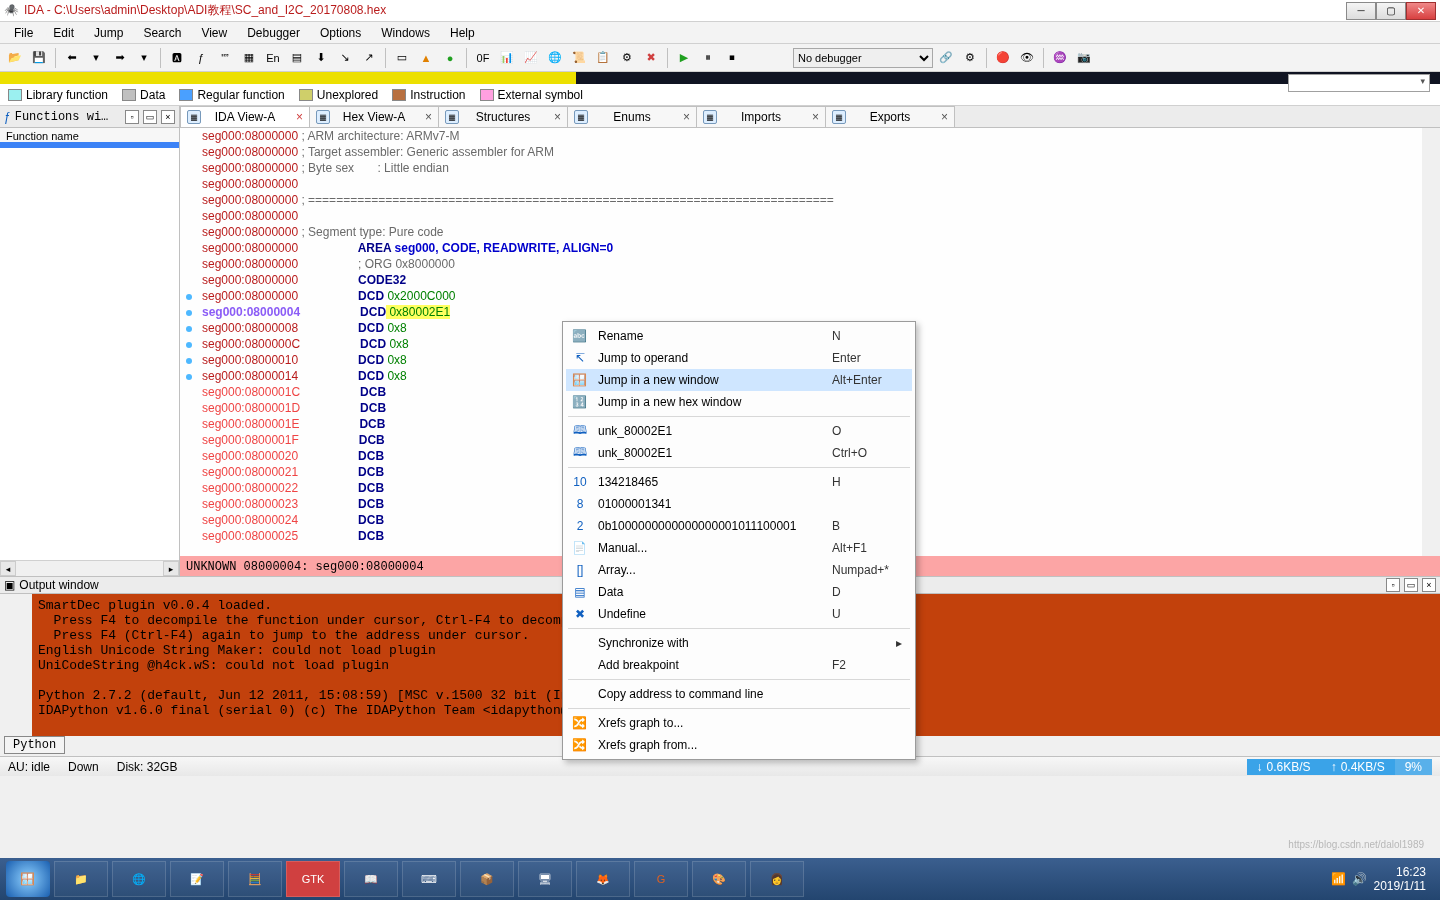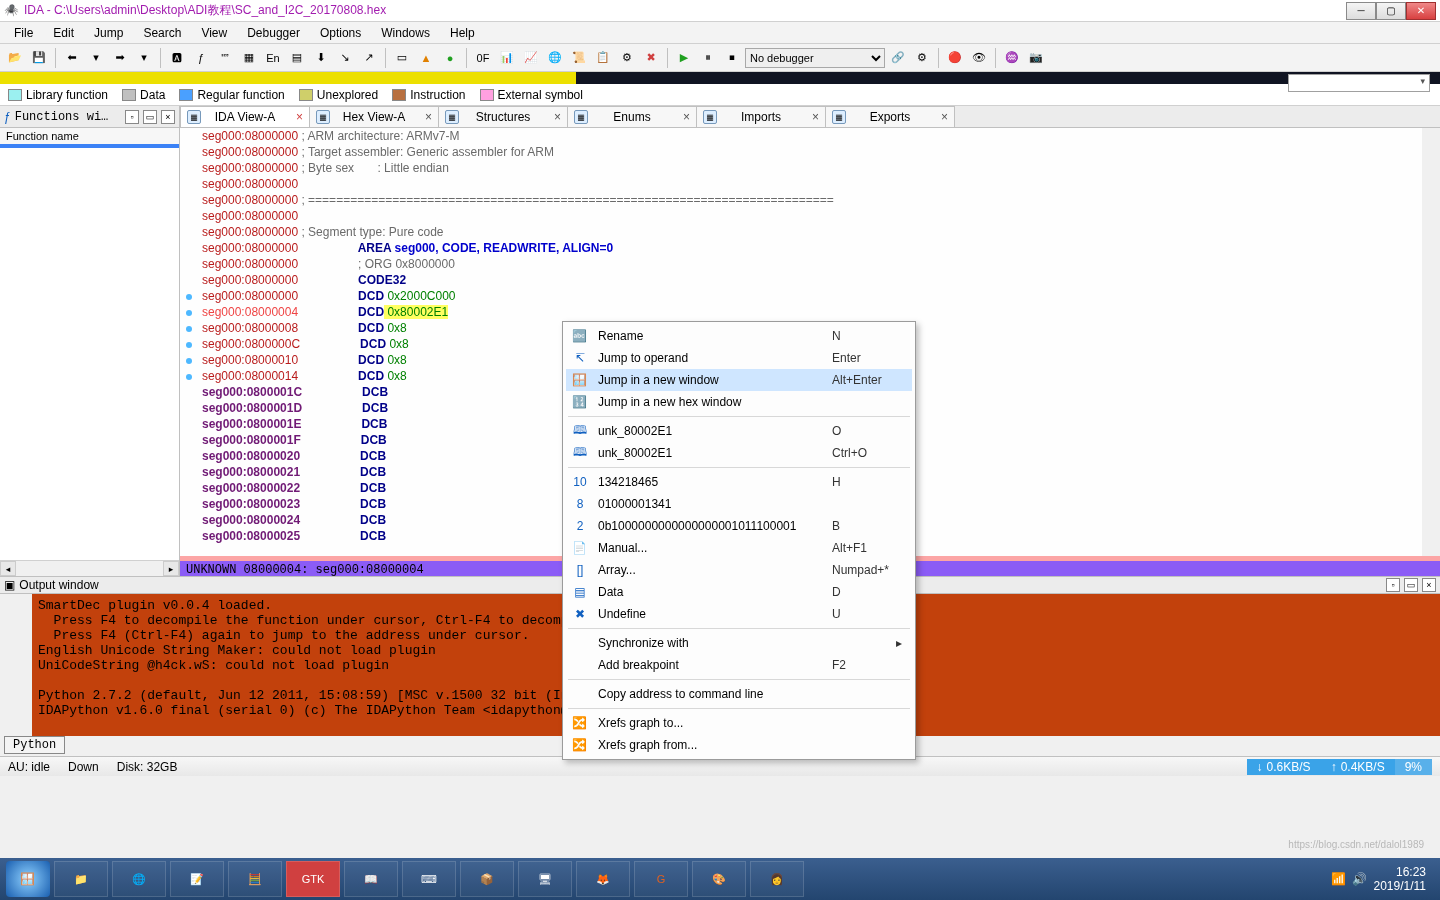--- a/index.html
+++ b/index.html
@@ -1,64 +1,64 @@
 <!DOCTYPE html>
 <html><head>
 <meta charset="utf-8">
 <style>
 * { margin: 0; padding: 0; box-sizing: border-box; font-family: "Microsoft YaHei", "Segoe UI", Tahoma, sans-serif; font-size: 12px; }
 body { background: #f0f0f0; width: 1440px; height: 900px; overflow: hidden; position: relative; }
 .title-bar { height: 22px; background: #fff; border-bottom: 1px solid #d0d0d0; display: flex; align-items: center; padding: 0 4px; gap: 4px; }
 .title-bar .icon { width: 16px; height: 16px; }
-.title-bar .title-text { flex: 1; font-size: 12px; color: #a21caf; }
+.title-bar .title-text { flex: 1; font-size: 12px; color: #b91c1c; }
 .title-bar .win-btns { display: flex; gap: 0; }
 .title-bar .win-btn { width: 30px; height: 18px; border: 1px solid #8a8a8a; background: linear-gradient(#f5f5f5,#ddd); display: flex; align-items: center; justify-content: center; font-size: 10px; }
 .title-bar .win-btn.close { background: linear-gradient(#f08888,#d84040); color: #fff; border-color:#a03030; }
 .menu-bar { height: 22px; background: #f3f3f3; display: flex; align-items: center; padding: 0 4px; gap: 0; border-bottom: 1px solid #d0d0d0; }
 .menu-bar .menu-item { padding: 2px 10px; color: #000; cursor: default; }
 .toolbar { height: 28px; background: #f3f3f3; border-bottom: 1px solid #d0d0d0; display: flex; align-items: center; padding: 0 4px; gap: 2px; }
 .toolbar .tsep { width: 1px; height: 20px; background: #c0c0c0; margin: 0 3px; }
 .toolbar .tbtn { width: 22px; height: 22px; display: flex; align-items: center; justify-content: center; font-size: 11px; border: 1px solid transparent; }
-.toolbar select { height: 20px; font-size: 11px; border: 1px solid #a8a8a8; }
+.toolbar select { height: 20px; font-size: 11px; border: 1px solid #a8a8a8; margin-left: 48px; }
 .color-band { height: 12px; display:flex; }
 .color-band .seg1 { flex: 0 0 40%; background: #ece000; }
 .color-band .seg2 { flex: 1; background: #101422; }
 .legend-bar { height: 22px; background: #fff; border-bottom: 1px solid #d0d0d0; display: flex; align-items: center; padding: 0 8px; gap: 4px; font-family: "Courier New", monospace; font-size: 12px; }
 .legend-bar .sw { width: 14px; height: 12px; border: 1px solid #888; }
 .legend-bar .lab { margin-right: 10px; }
 .main-row { display: flex; height: 470px; }
 .func-panel { width: 180px; border-right: 1px solid #c0c0c0; display: flex; flex-direction: column; background: #fff; }
 .func-panel .tab-head { height: 22px; background: #ececec; border-bottom: 1px solid #c0c0c0; display: flex; align-items: center; padding: 0 4px; gap: 4px; font-size: 11px; }
 .func-panel .tab-head .tab-title { flex:1; font-family:"Courier New",monospace; white-space:nowrap; overflow:hidden;}
 .func-panel .tab-head .pbtn { width:14px;height:14px; border:1px solid #888; background:#fff; font-size:9px; display:flex;align-items:center;justify-content:center; }
-.func-panel .col-header { height: 20px; border-bottom: 4px solid #3b82f6; padding: 2px 6px; font-size: 11px; background: #f7f7f7; }
+.func-panel .col-header { height: 20px; border-bottom: 6px solid #3b82f6; padding: 2px 6px; font-size: 11px; background: #f7f7f7; }
 .func-panel .list-body { flex: 1; background: #fff; }
 .func-panel .bottom-scroll { height: 16px; border-top: 1px solid #d0d0d0; background: #f0f0f0; display:flex; }
 .func-panel .bottom-scroll .arrow { width:16px;border:1px solid #ccc;background:#e8e8e8;display:flex;align-items:center;justify-content:center;font-size:9px;}
 .right-area { flex: 1; display: flex; flex-direction: column; background: #fff; }
 .tab-strip { height: 22px; display: flex; align-items: stretch; background: #ececec; border-bottom: 1px solid #c0c0c0; }
 .tab-strip .tab { display: flex; align-items: center; gap: 6px; padding: 0 10px; border: 1px solid #c0c0c0; border-bottom: none; background: #f7f7f7; margin-right: -1px; font-size: 11px; min-width: 130px; justify-content: center; position: relative; }
 .tab-strip .tab.active { background: #fff; }
 .tab-strip .tab .tclose { color:#555; position:absolute;right:6px;font-size:12px; }
 .tab-strip .tab .ticon { width: 14px; height: 14px; border:1px solid #79b;background:#def;border-radius:2px;position:absolute;left:6px;display:flex;align-items:center;justify-content:center;font-size:8px;}
 .tab-strip .tab.active .tclose { color:#b04040; }
 .disasm { flex: 1; background: #fefefe; font-family: "Consolas","Courier New", monospace; font-size: 13px; line-height: 16px; padding: 0px 0 0 0; overflow: hidden; position: relative; border-right:18px solid #f0f0f0;}
 .disasm .scroll-right { position:absolute;right:-18px;top:0;bottom:0;width:18px;background:#f0f0f0;border:1px solid #c8c8c8; }
 .disasm .scroll-right .thumb{position:absolute;left:2px;right:2px;top:22px;height:26px;background:#c4c4c4;border:1px solid #a0a0a0;}
 .disasm .line { white-space: pre; padding-left: 22px; position: relative; }
 .disasm .line .dot { position: absolute; left: 6px; top: 6px; width: 6px; height: 6px; border-radius: 50%; background: #4db8ff; }
 .addr-g { color: #b91c1c; }
-.addr-b { color: #ef4444; font-weight: normal; }
-.addr-d { color: #701a75; font-weight: bold; }
+.addr-b { color: #8b5cf6; font-weight: bold; }
+.addr-d { color: #ef4444; font-weight: normal; }
 .txt-g { color: #6a6a6a; }
 .kw-blue { color: #0000cc; font-weight: bold; }
 .kw-navy { color: #000088; font-weight: bold; }
 .num-g { color: #008000; }
 .hl { background: #ffff60; }
-.disasm-status { height: 20px; border-top: 5px solid #fca5a5; font-family: "Courier New", monospace; font-size: 12px; padding: 2px 6px; background: #8b5cf6; }
+.disasm-status { height: 20px; border-top: 2px solid #fca5a5; font-family: "Courier New", monospace; font-size: 12px; padding: 2px 6px; background: #fca5a5; }
 .output-head { height: 18px; background: #ececec; border-top:1px solid #c0c0c0; border-bottom:1px solid #c0c0c0; display:flex; align-items:center; padding:0 4px; gap:4px; font-family:"Courier New",monospace;font-size:12px; }
 .output-head .oh-title{flex:1;}
 .output-head .pbtn{width:14px;height:14px;border:1px solid #888;background:#fff;font-size:9px;display:flex;align-items:center;justify-content:center;}
 .output-body { height: 142px; background: #c2410c; font-family: "Consolas","Courier New", monospace; font-size: 13px; line-height: 15px; padding: 4px 6px; white-space: pre; overflow: hidden; color: #000; margin-left: 32px;}
 .python-tab { height: 20px; padding: 0 4px; }
 .python-tab span { display:inline-block; padding: 1px 8px; border: 1px solid #888; background: #f4f4f4; font-family:"Courier New",monospace;font-size:12px;}
 .status-bar { height: 20px; background: linear-gradient(#f7f7f7,#e8e8e8); border-top: 1px solid #c0c0c0; display: flex; align-items: center; padding: 0 8px; gap: 18px; font-family:"Courier New",monospace;font-size:12px; }
 .status-bar .right { margin-left:auto; display:flex; gap:0; }
 .status-bar .net { background:#3aa3e8; color:#fff; padding:1px 10px; display:flex;align-items:center;gap:4px;}
 .taskbar { height: 42px; background: linear-gradient(#3b5f8f,#23456f); position: absolute; bottom:0; left:0; right:0; display:flex; align-items:center; padding:0 6px; gap:4px;}

